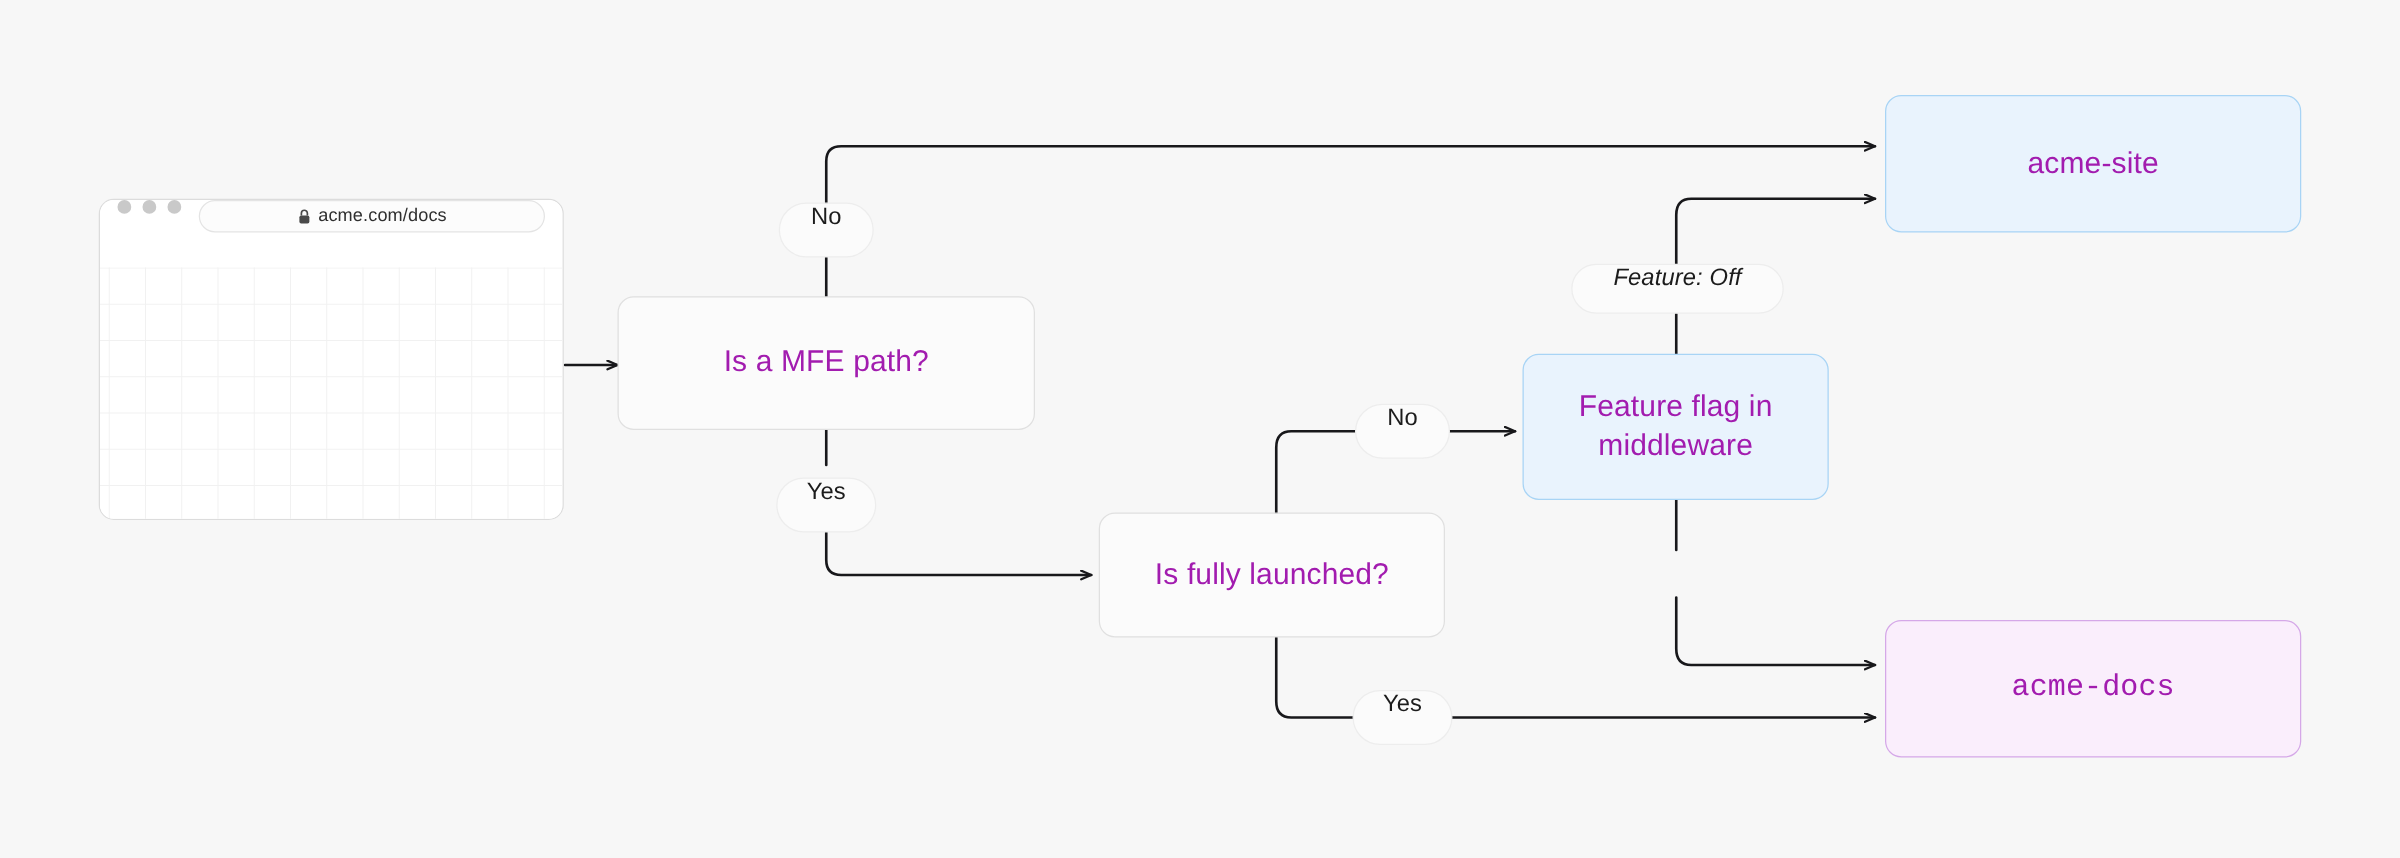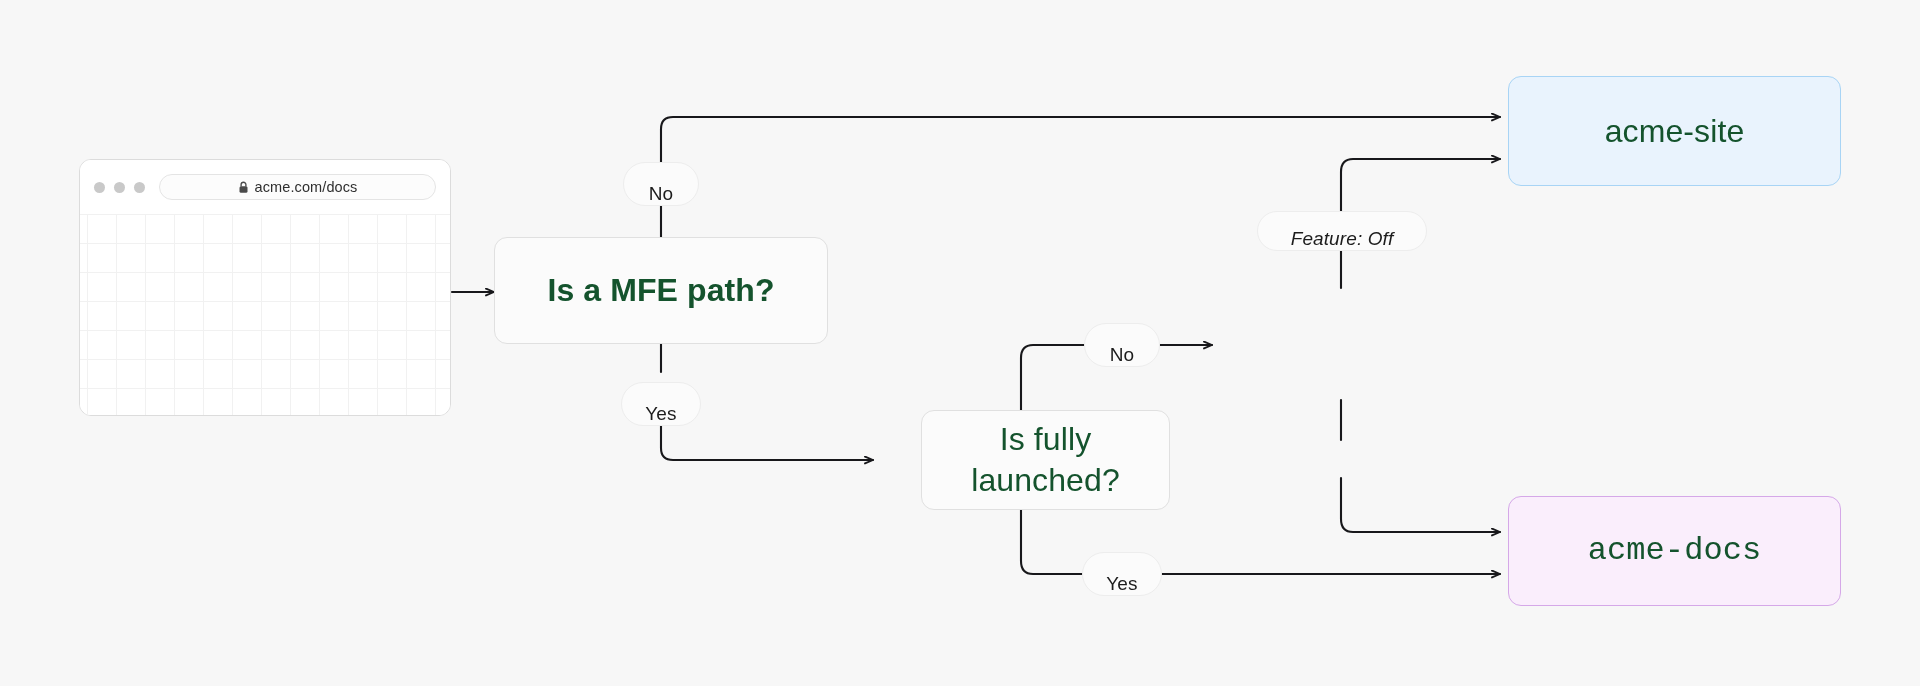--- a/index.html
+++ b/index.html
@@ -26,21 +26,20 @@
     left: 79px; top: 159px;
     width: 372px; height: 257px;
     background: #ffffff;
     border: 1px solid #dcdcdc;
     border-radius: 12px;
     overflow: hidden;
   }
   .browser-bar {
     height: 54px;
     display: flex;
-    align-items: center;
     padding: 0 14px;
     background: #ffffff;
   }
   .dots { display: flex; gap: 9px; margin-right: 14px; }
   .dot { width: 11px; height: 11px; border-radius: 50%; background: #c9c9c9; }
   .urlbar {
     flex: 1;
     height: 26px;
     border: 1px solid #e4e4e4;
     border-radius: 13px;
@@ -67,43 +66,43 @@
   }
 
   
   .node {
     position: absolute;
     display: flex;
     align-items: center;
     justify-content: center;
     text-align: center;
     border-radius: 13px;
-    font-size: 32px;
-    color: #14532d;
+    font-size: 24px;
+    color: #a21caf;
     line-height: 1.28;
     letter-spacing: .1px;
   }
   .node.plain {
     background: #fbfbfb;
     border: 1px solid #e0e0e0;
   }
   .node.blue {
     background: #e9f3fd;
     border: 1.5px solid #a8d4f5;
   }
   .node.purple {
     background: #faeefc;
     border: 1.5px solid #d5a8e8;
   }
 
   
   .pill {
     position: absolute;
     display: flex;
-    align-items: flex-end;
+    align-items: flex-start;
     justify-content: center;
     background: #fbfbfb;
     border: 1px solid #ededed;
     border-radius: 999px;
     font-size: 19px;
     color: #1c1c1c;
     letter-spacing: .1px;
     white-space: nowrap;
     padding: 0 16px;
   }
@@ -154,28 +153,32 @@
         <svg class="lock-icon" width="11" height="13" viewBox="0 0 11 13">
           <path d="M3.1,5.4 V3.6 a2.4,2.4 0 0 1 4.8,0 V5.4" fill="none" stroke="#4a4a4a" stroke-width="1.35"></path>
           <rect x="1.5" y="5.3" width="8" height="6.4" rx="1.5" fill="#4a4a4a"></rect>
         </svg>
         <span class="url-text">acme.com/docs</span>
       </div>
     </div>
     <div class="browser-body"></div>
   </div>
 
-  <div class="node plain" style="left:494px; top:237px; width:334px; height:107px;font-weight:bold;">
+  <div class="node plain" style="left:494px; top:237px; width:334px; height:107px;">
     <span>Is a MFE path?</span>
   </div>
 
-  <div class="node plain" style="left:921px; top:410px; width:249px; height:100px;">
+  <div class="node plain" style="left:879px; top:410px; width:277px; height:100px;">
     <span>Is fully launched?</span>
   </div>
 
+  <div class="node blue" style="left:1218px; top:283px; width:245px; height:117px; flex-direction:column;">
+    <span>Feature flag in</span>
+    <span>middleware</span>
+  </div>
 
   <div class="node blue" style="left:1508px; top:76px; width:333px; height:110px;">
     <span>acme-site</span>
   </div>
 
   <div class="node purple" style="left:1508px; top:496px; width:333px; height:110px;font-family:Liberation Mono, monospace;">
     <span>acme-docs</span>
   </div>
 
   <div class="pill" style="left:623px; top:162px; width:76px; height:44px;">

